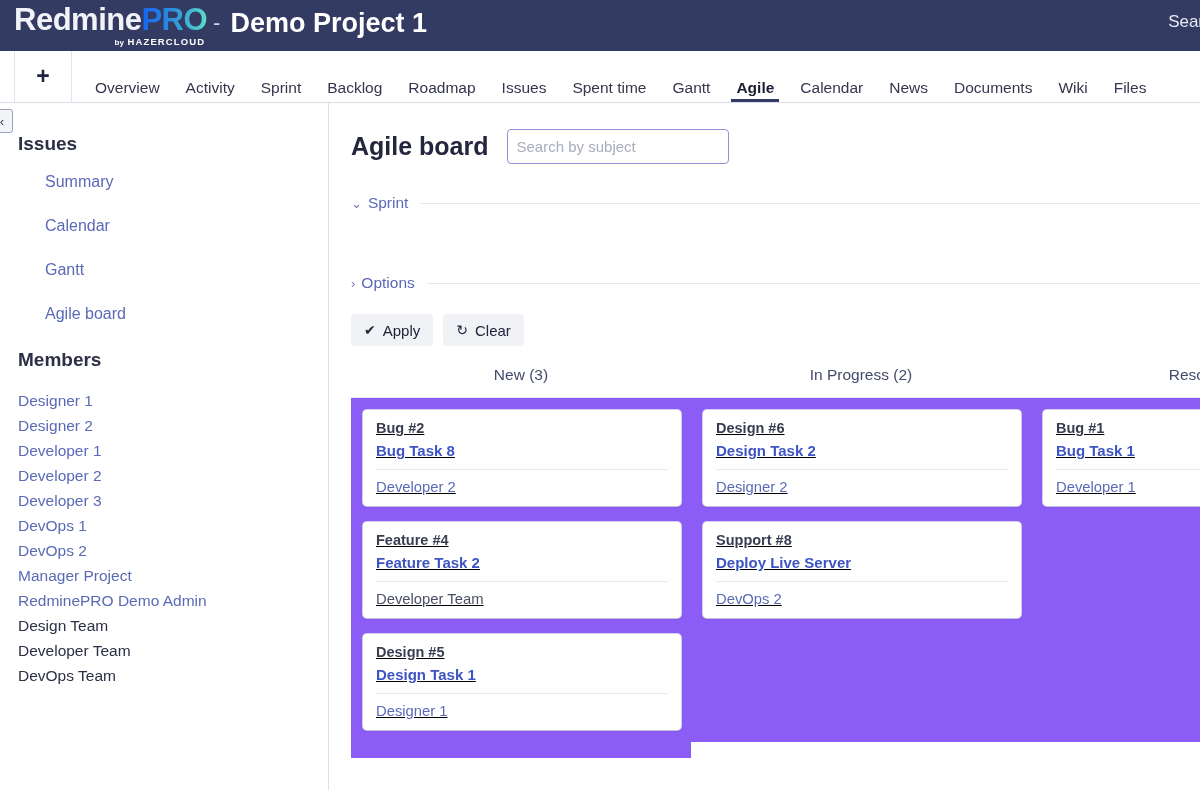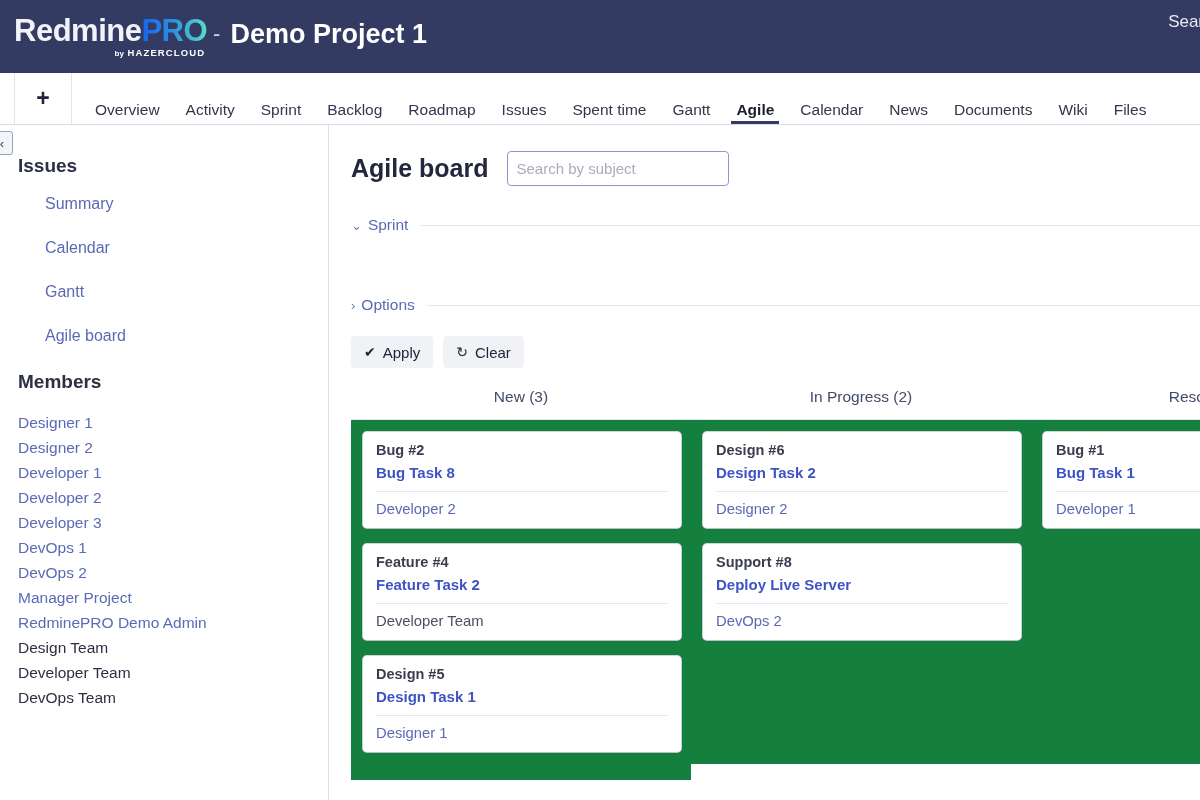--- a/index.html
+++ b/index.html
@@ -9,21 +9,21 @@
     width: 1200px; height: 800px;
     overflow: hidden;
     background: #ffffff;
     font-family: "Liberation Sans", sans-serif;
     -webkit-font-smoothing: antialiased;
   }
 
   
   .top-header {
     position: relative;
-    height: 73px;
+    height: 51px;
     background: #333b63;
     display: flex;
     align-items: center;
     overflow: hidden;
   }
   .logo-block {
     position: relative;
     margin-left: 14px;
     display: flex;
     flex-direction: column;
@@ -299,24 +299,25 @@
     flex-direction: column;
   }
   .kcol-head {
     text-align: center;
     font-size: 15.5px;
     color: #444a6b;
     padding-bottom: 13px;
     white-space: nowrap;
   }
   .kcol-body {
-    background: #15803d;
+    background: #8b5cf6;
     border-top: 1px solid #e6e8ef;
     padding: 12px 10px 12px 12px;
     min-height: 345px;
+    text-decoration: underline;
   }
   .card {
     background: #ffffff;
     border-radius: 4px;
     box-shadow: 0 1px 2px rgba(34,38,70,0.16), 0 0 0 1px rgba(225,227,236,0.9);
     padding: 10px 13px 11px 13px;
     margin-bottom: 16px;
   }
   .card-type {
     font-size: 14.5px;

